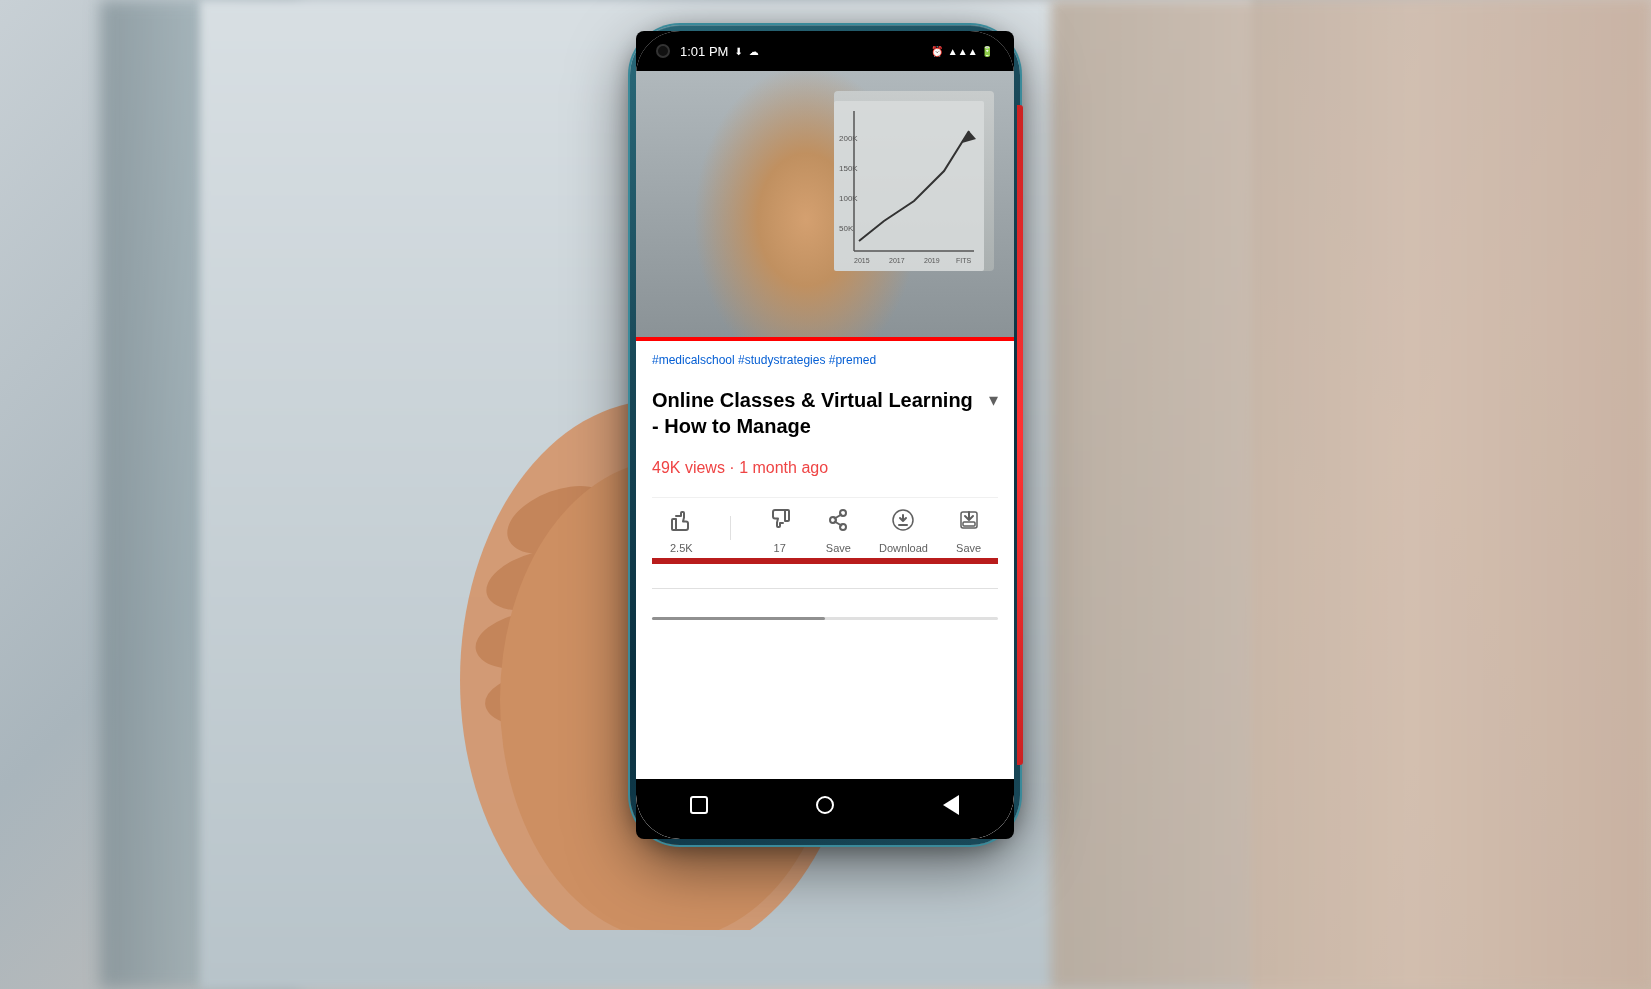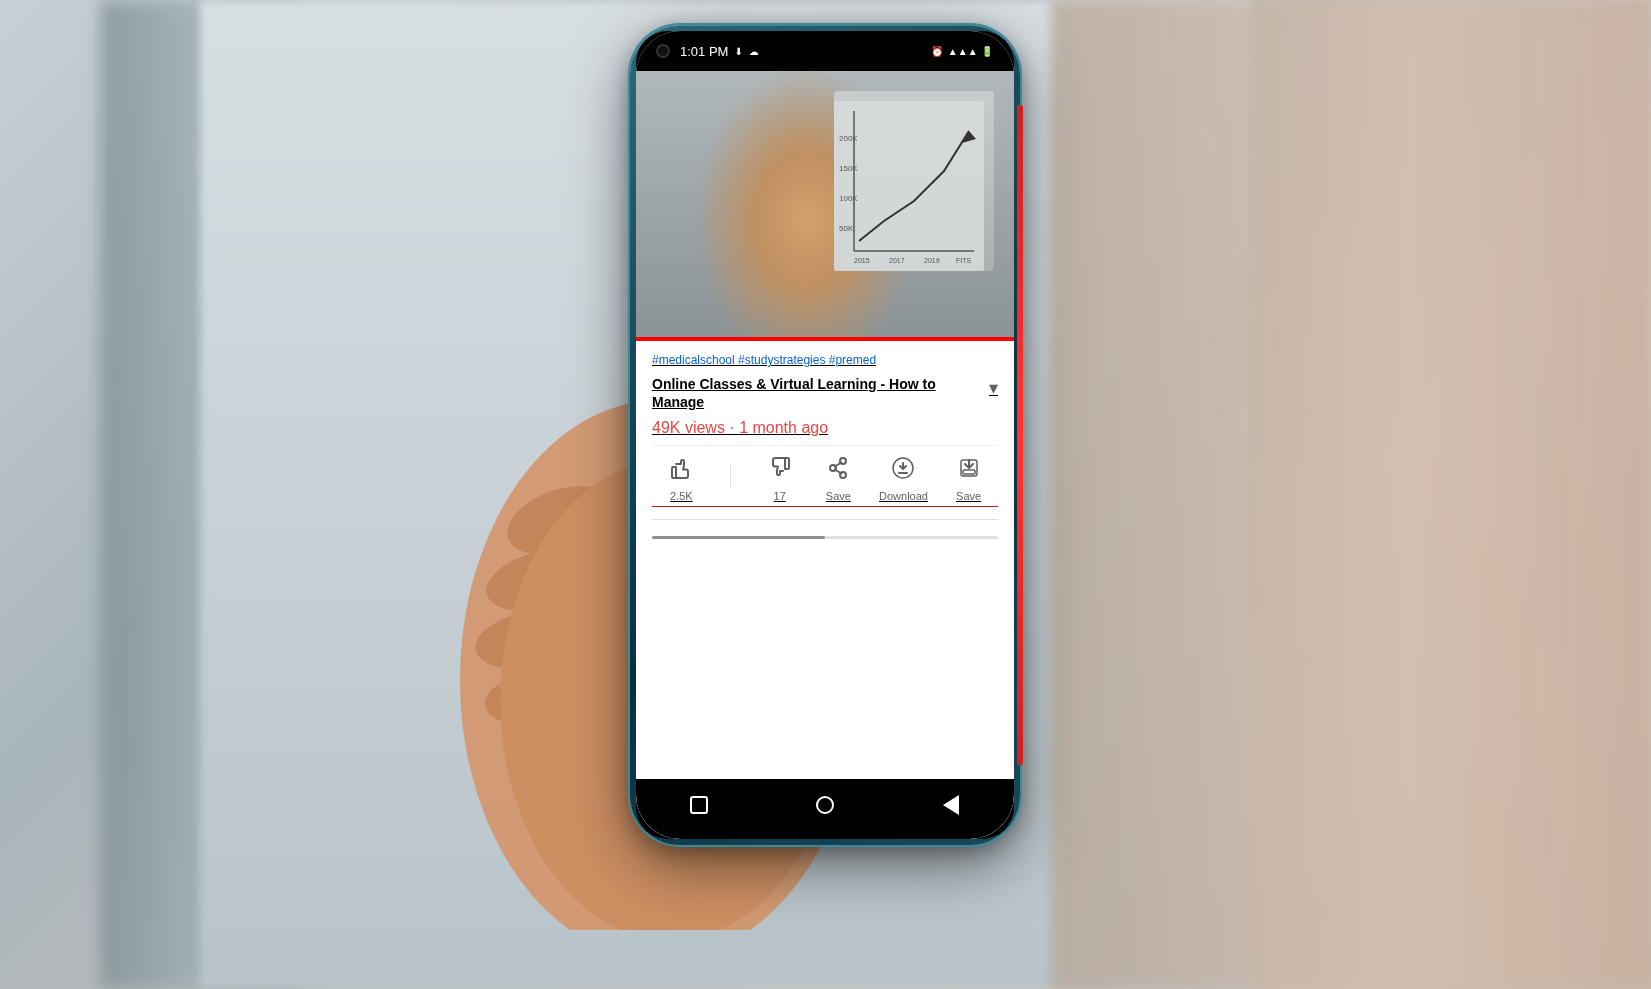--- a/index.html
+++ b/index.html
@@ -101,24 +101,23 @@
       bottom: 80px;
       width: 6px;
       background: linear-gradient(180deg, #cc2222, #ff3333, #cc2222);
       border-radius: 0 3px 3px 0;
     }
 
     .phone-inner {
       width: 100%;
       height: 100%;
       background: #000;
-      border-radius: 32px;
+      border-radius: 8px;
       overflow: hidden;
       position: relative;
-      text-decoration: underline;
     }
 
     
     .phone-screen {
       width: 100%;
       height: 100%;
       background: #fff;
       border-radius: 44px;
       overflow: hidden;
       display: flex;
@@ -220,38 +219,38 @@
     }
 
     
     .content-area {
       flex: 1;
       background: #fff;
       overflow-y: auto;
       padding: 12px 16px;
       display: flex;
       flex-direction: column;
-      gap: 8px;
+      gap: 20px;
     }
 
     .hashtags {
       color: #065fd4;
       font-size: 12px;
       font-weight: 400;
     }
 
     .video-title-row {
       display: flex;
       align-items: flex-start;
       justify-content: space-between;
       gap: 4px;
     }
 
     .video-title {
-      font-size: 14px;
+      font-size: 20px;
       font-weight: 600;
       color: #000;
       line-height: 1.3;
       flex: 1;
     }
 
     .chevron-down {
       color: #606060;
       font-size: 18px;
       flex-shrink: 0;
@@ -263,21 +262,21 @@
       color: #ef4444;
     }
 
     
     .actions-row {
       display: flex;
       align-items: center;
       justify-content: space-around;
       padding: 4px 0;
       border-top: 1px solid #f0f0f0;
-      border-bottom: 1px solid #b91c1c;
+      border-bottom: 6px solid #b91c1c;
     }
 
     .action-btn {
       display: flex;
       flex-direction: column;
       align-items: center;
       gap: 4px;
       cursor: pointer;
     }
 

